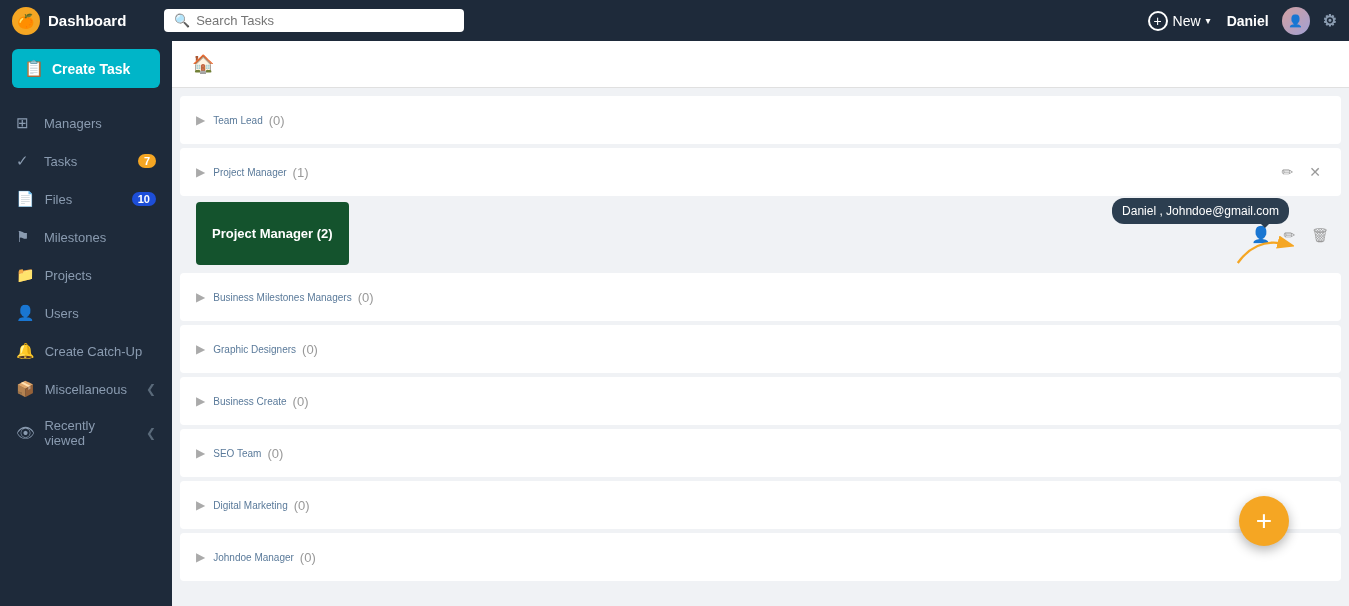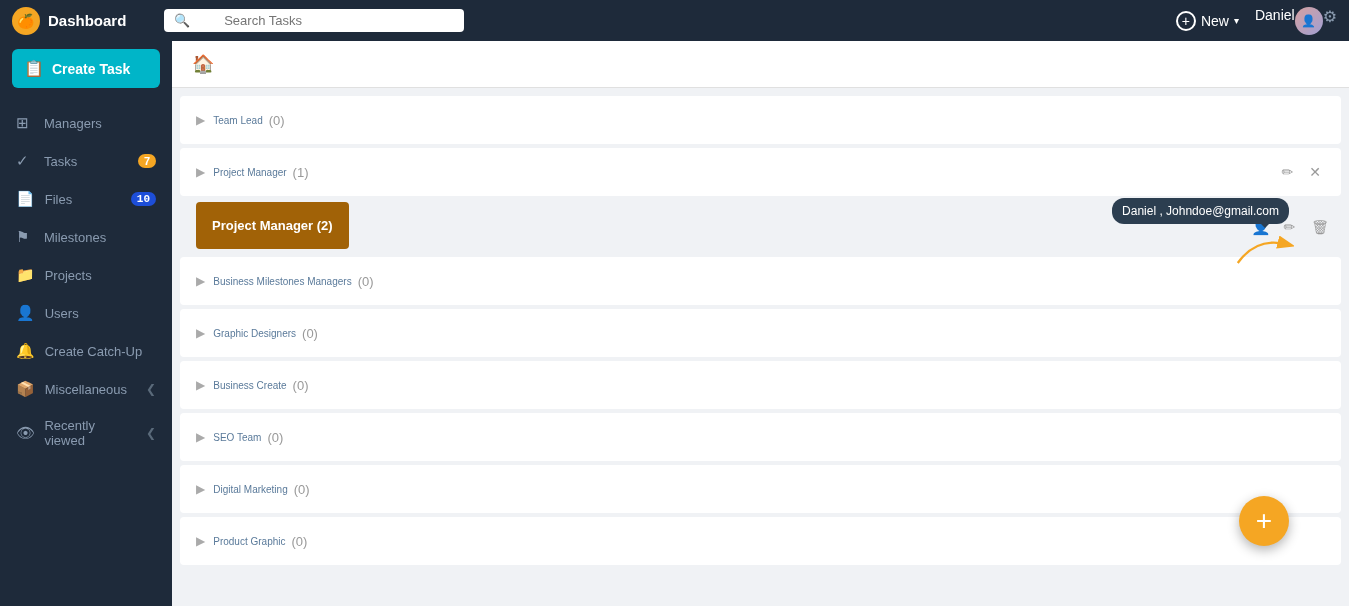--- a/index.html
+++ b/index.html
@@ -46,21 +46,20 @@
       flex: 1;
       max-width: 300px;
     }
     .search-box input {
       border: none;
       outline: none;
       font-size: 13px;
       color: #555;
       background: transparent;
       width: 100%;
-      margin-left: 28px;
     }
     .search-icon-wrap { color: #999; font-size: 13px; }
     .topnav-right {
       margin-left: auto;
       display: flex;
       align-items: center;
       gap: 16px;
     }
     .new-btn {
       display: flex;
@@ -78,24 +77,25 @@
       border: 2px solid white;
       border-radius: 50%;
       display: flex;
       align-items: center;
       justify-content: center;
       font-size: 14px;
       line-height: 1;
     }
     .user-area {
       display: flex;
-      align-items: flex-start;
-      gap: 0;
+      align-items: center;
+      gap: 13px;
       color: white;
       font-size: 14px;
+      font-weight: bold;
     }
     .avatar {
       width: 28px;
       height: 28px;
       border-radius: 50%;
       background: #ccc;
       overflow: hidden;
       display: flex;
       align-items: center;
       justify-content: center;
@@ -154,21 +154,20 @@
       margin-left: auto;
       background: #f5a623;
       color: white;
       border-radius: 10px;
       font-size: 11px;
       padding: 1px 6px;
       font-weight: bold;
     }
     .sidebar-item .badge-blue {
       background: #1d4ed8;
-      font-family: Liberation Mono, monospace;
     }
     .sidebar-item .chevron-right {
       margin-left: auto;
       font-size: 12px;
       color: #5a6a7a;
     }
 
     
     .content {
       flex: 1;
@@ -222,25 +221,25 @@
       font-weight: 500;
     }
     .group-count {
       color: #999;
       font-size: 13px;
       margin-left: 6px;
     }
 
     
     .assigned-btn {
-      background: #a16207;
+      background: #14532d;
       color: white;
       border: none;
       border-radius: 4px;
-      padding: 16px 16px;
+      padding: 24px 16px;
       font-size: 13px;
       font-weight: 600;
       cursor: pointer;
       margin: 2px 8px 4px 24px;
     }
 
     
     .tooltip-popup {
       position: absolute;
       background: #2c3e50;
@@ -484,21 +483,21 @@
       <span class="group-name">Digital Marketing</span>
       <span class="group-count">(0)</span>
       <div class="row-actions">
         <button class="row-action-btn">✏</button>
         <button class="row-action-btn">✕</button>
       </div>
     </div>
 
     <div class="group-row">
       <span class="chevron-icon">▶</span>
-      <span class="group-name">Product Graphic</span>
+      <span class="group-name">Johndoe Manager</span>
       <span class="group-count">(0)</span>
       <div class="row-actions">
         <button class="row-action-btn">✏</button>
         <button class="row-action-btn">✕</button>
       </div>
     </div>
 
   </div>
 </div>
 

